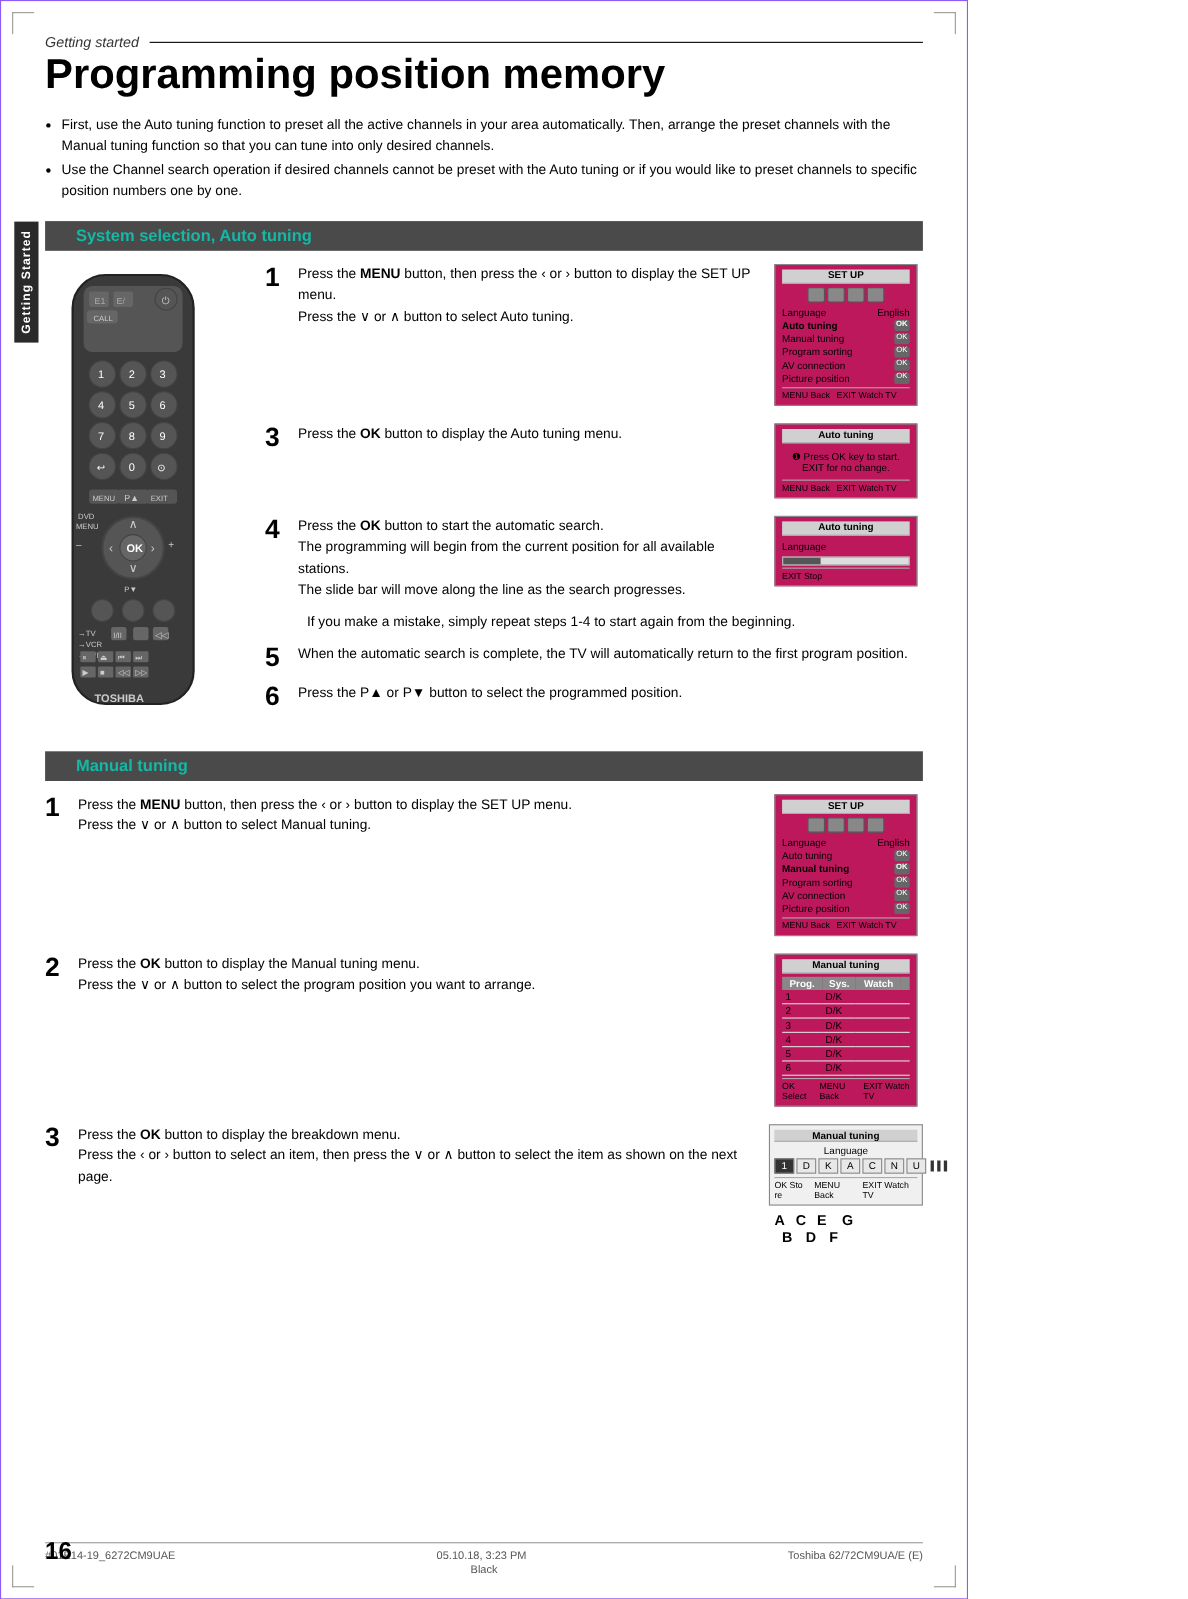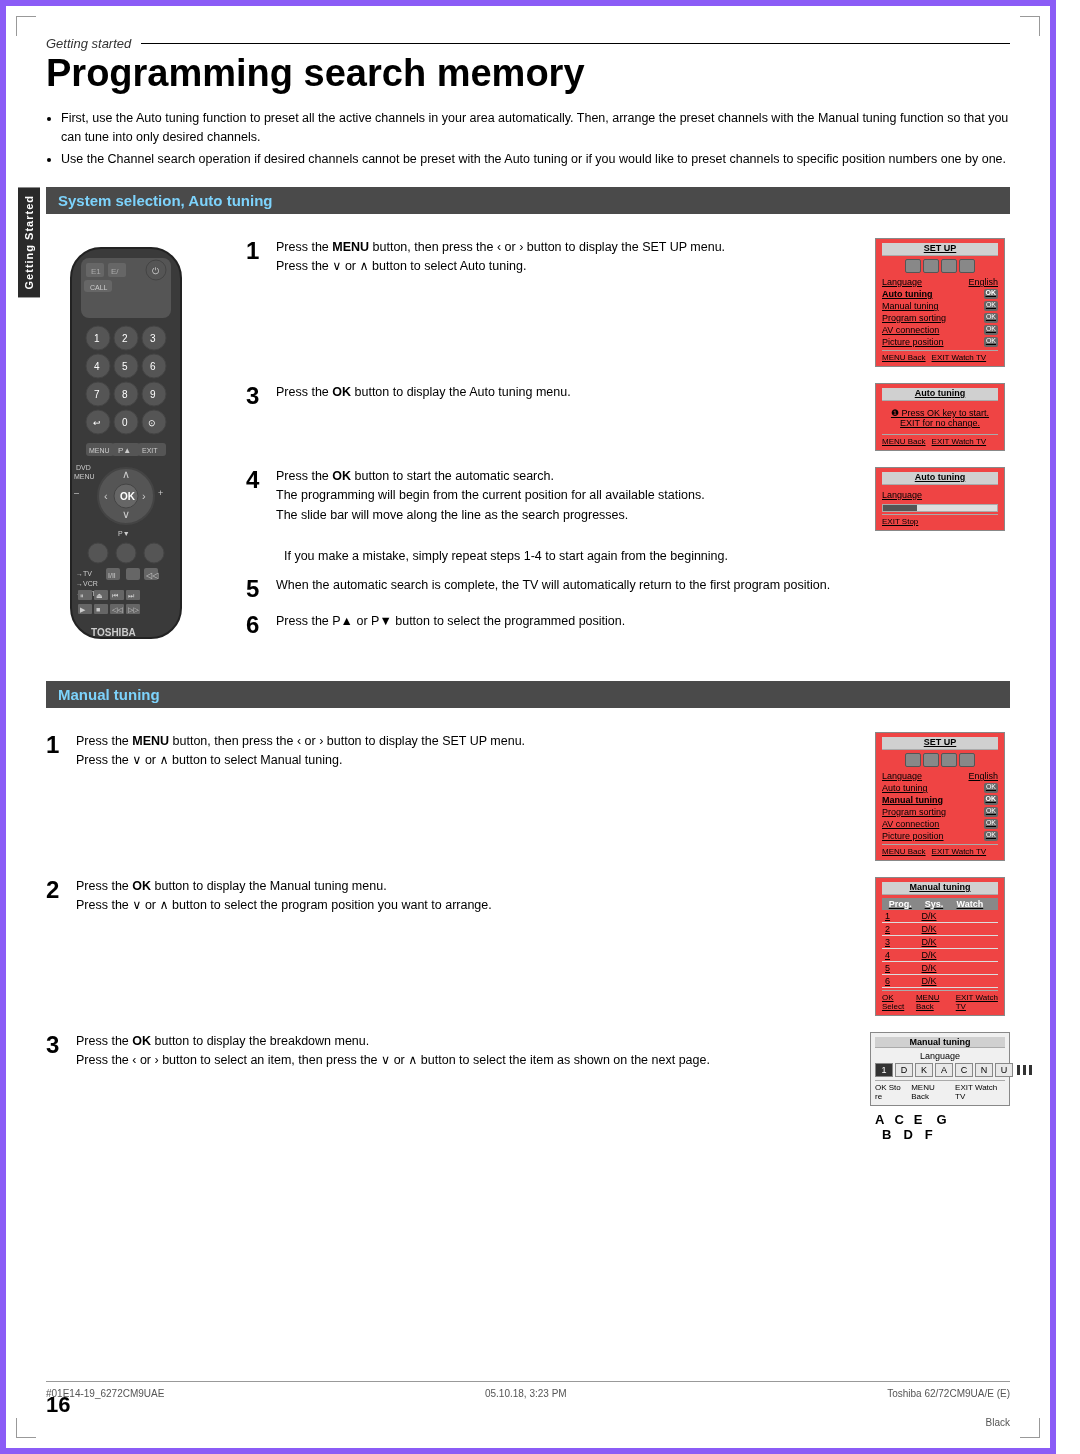--- a/index.html
+++ b/index.html
@@ -7,25 +7,25 @@
       font-family: Arial, Helvetica, sans-serif;
       background: #fff;
       width: 1080px;
       min-height: 1454px;
       position: relative;
       font-size: 13px;
       color: #000;
     }
 
     .page-container {
-      width: 1056px;
+      width: 880px;
       min-height: 1454px;
       padding: 30px 40px 30px 40px;
       position: relative;
-      border: 6px solid #8b5cf6;
+      border: 1px solid #8b5cf6;
     }
 
     
     .corner-mark {
       position: absolute;
       width: 20px;
       height: 20px;
       border-color: #999;
       border-style: solid;
     }
@@ -67,25 +67,25 @@
     }
     .intro-bullets li {
       margin-bottom: 4px;
       margin-left: 15px;
       list-style-type: disc;
     }
 
     
     .section-header {
       background: #4a4a4a;
-      color: #7dd3fc;
+      color: #14b8a6;
       font-size: 15px;
       font-weight: bold;
-      padding: 5px 12px;
-      margin-bottom: 24px;
+      padding: 5px 28px;
+      margin-bottom: 12px;
     }
     .side-tab {
       background: #2a2a2a;
       color: #fff;
       font-size: 11px;
       font-weight: bold;
       writing-mode: vertical-rl;
       text-orientation: mixed;
       transform: rotate(180deg);
       padding: 8px 3px;
@@ -103,26 +103,25 @@
       margin-bottom: 20px;
     }
 
     .remote-col {
       flex: 0 0 180px;
     }
 
     
     .screen-box {
       border: 1px solid #888;
-      background: #ef4444;
+      background: #be185d;
       padding: 4px 6px;
       font-size: 9.5px;
       width: 130px;
       margin-bottom: 6px;
-      text-decoration: underline;
     }
     .screen-box .screen-title {
       text-align: center;
       font-weight: bold;
       font-size: 9px;
       border-bottom: 1px solid #aaa;
       margin-bottom: 3px;
       padding-bottom: 2px;
       background: #d0d0d0;
     }
@@ -268,21 +267,21 @@
 <div class="page-container">
 
   <div class="corner-mark corner-tl"></div>
   <div class="corner-mark corner-tr"></div>
   <div class="corner-mark corner-bl"></div>
   <div class="corner-mark corner-br"></div>
 
   <div class="getting-started-label">
     <em>Getting started</em>
   </div>
-  <div class="main-title">Programming search memory</div>
+  <div class="main-title">Programming position memory</div>
 
   <ul class="intro-bullets">
     <li>First, use the Auto tuning function to preset all the active channels in your area automatically. Then, arrange the preset channels with the Manual tuning function so that you can tune into only desired channels.</li>
     <li>Use the Channel search operation if desired channels cannot be preset with the Auto tuning or if you would like to preset channels to specific position numbers one by one.</li>
   </ul>
 
   <div style="position:relative;">
     <div class="section-header">System selection, Auto tuning</div>
 
     <div class="section-body">
@@ -675,18 +674,18 @@
     </div>
   </div>
 
   <div style="position:absolute;bottom:20px;left:40px;right:40px;">
     <hr style="border:none;border-top:1px solid #999;margin-bottom:6px;">
     <div style="display:flex;justify-content:space-between;font-size:10px;color:#555;">
       <span>#01E14-19_6272CM9UAE</span>
       <span style="font-size:10px;color:#555;">05.10.18, 3:23 PM</span>
       <span>Toshiba 62/72CM9UA/E (E)</span>
     </div>
-    <div style="font-size:10px;color:#555;margin-top:18px;text-align:right;">Black</div>
+    <div style="font-size:10px;color:#555;margin-top:2px;text-align:center;">Black</div>
   </div>
 
   <div style="position:absolute;bottom:30px;left:40px;font-size:22px;font-weight:bold;">16</div>
 
 </div>
 
 </body></html>

